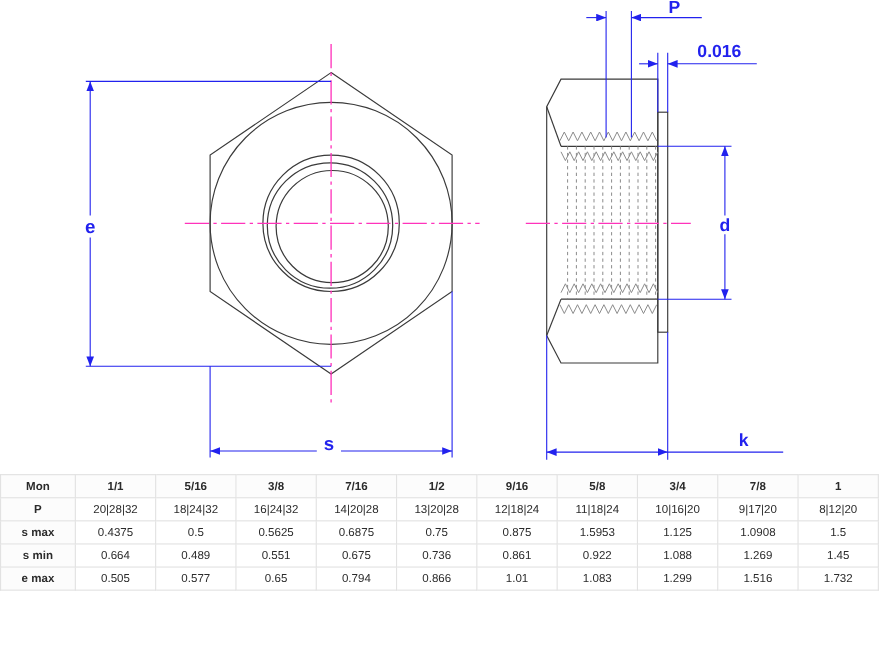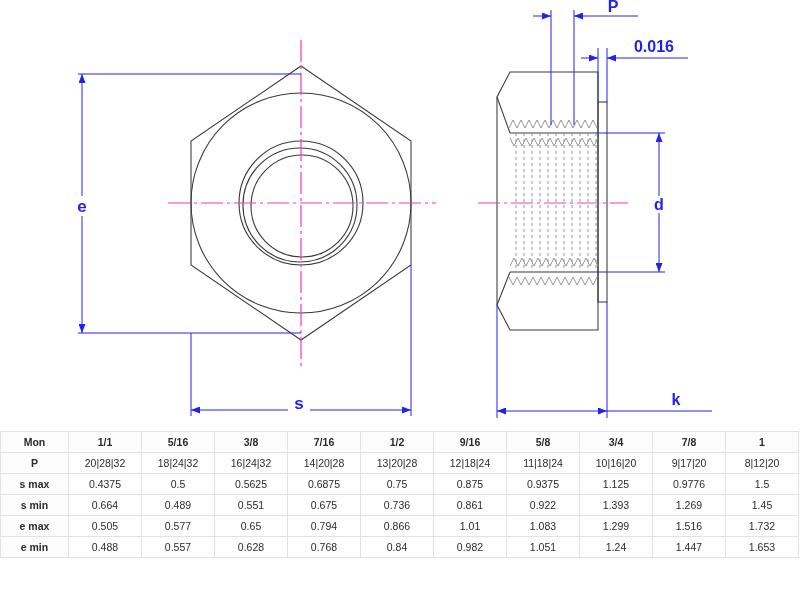--- a/index.html
+++ b/index.html
@@ -181,59 +181,46 @@
         <td>8|12|20</td>
       </tr>
       <tr>
         <td class="rowhead">s max</td>
         <td>0.4375</td>
         <td>0.5</td>
         <td>0.5625</td>
         <td>0.6875</td>
         <td>0.75</td>
         <td>0.875</td>
-        <td>0.9375</td>
+        <td>1.5953</td>
         <td>1.125</td>
-        <td>0.9776</td>
+        <td>1.0908</td>
         <td>1.5</td>
       </tr>
       <tr>
         <td class="rowhead">s min</td>
         <td>0.664</td>
         <td>0.489</td>
         <td>0.551</td>
         <td>0.675</td>
         <td>0.736</td>
         <td>0.861</td>
         <td>0.922</td>
-        <td>1.393</td>
+        <td>1.088</td>
         <td>1.269</td>
         <td>1.45</td>
       </tr>
       <tr>
         <td class="rowhead">e max</td>
         <td>0.505</td>
         <td>0.577</td>
         <td>0.65</td>
         <td>0.794</td>
         <td>0.866</td>
         <td>1.01</td>
         <td>1.083</td>
         <td>1.299</td>
         <td>1.516</td>
         <td>1.732</td>
       </tr>
-      <tr>
-        <td class="rowhead">e min</td>
-        <td>0.488</td>
-        <td>0.557</td>
-        <td>0.628</td>
-        <td>0.768</td>
-        <td>0.84</td>
-        <td>0.982</td>
-        <td>1.051</td>
-        <td>1.24</td>
-        <td>1.447</td>
-        <td>1.653</td>
-      </tr>
     </tbody>
   </table>
 </div>
 
 </body></html>

